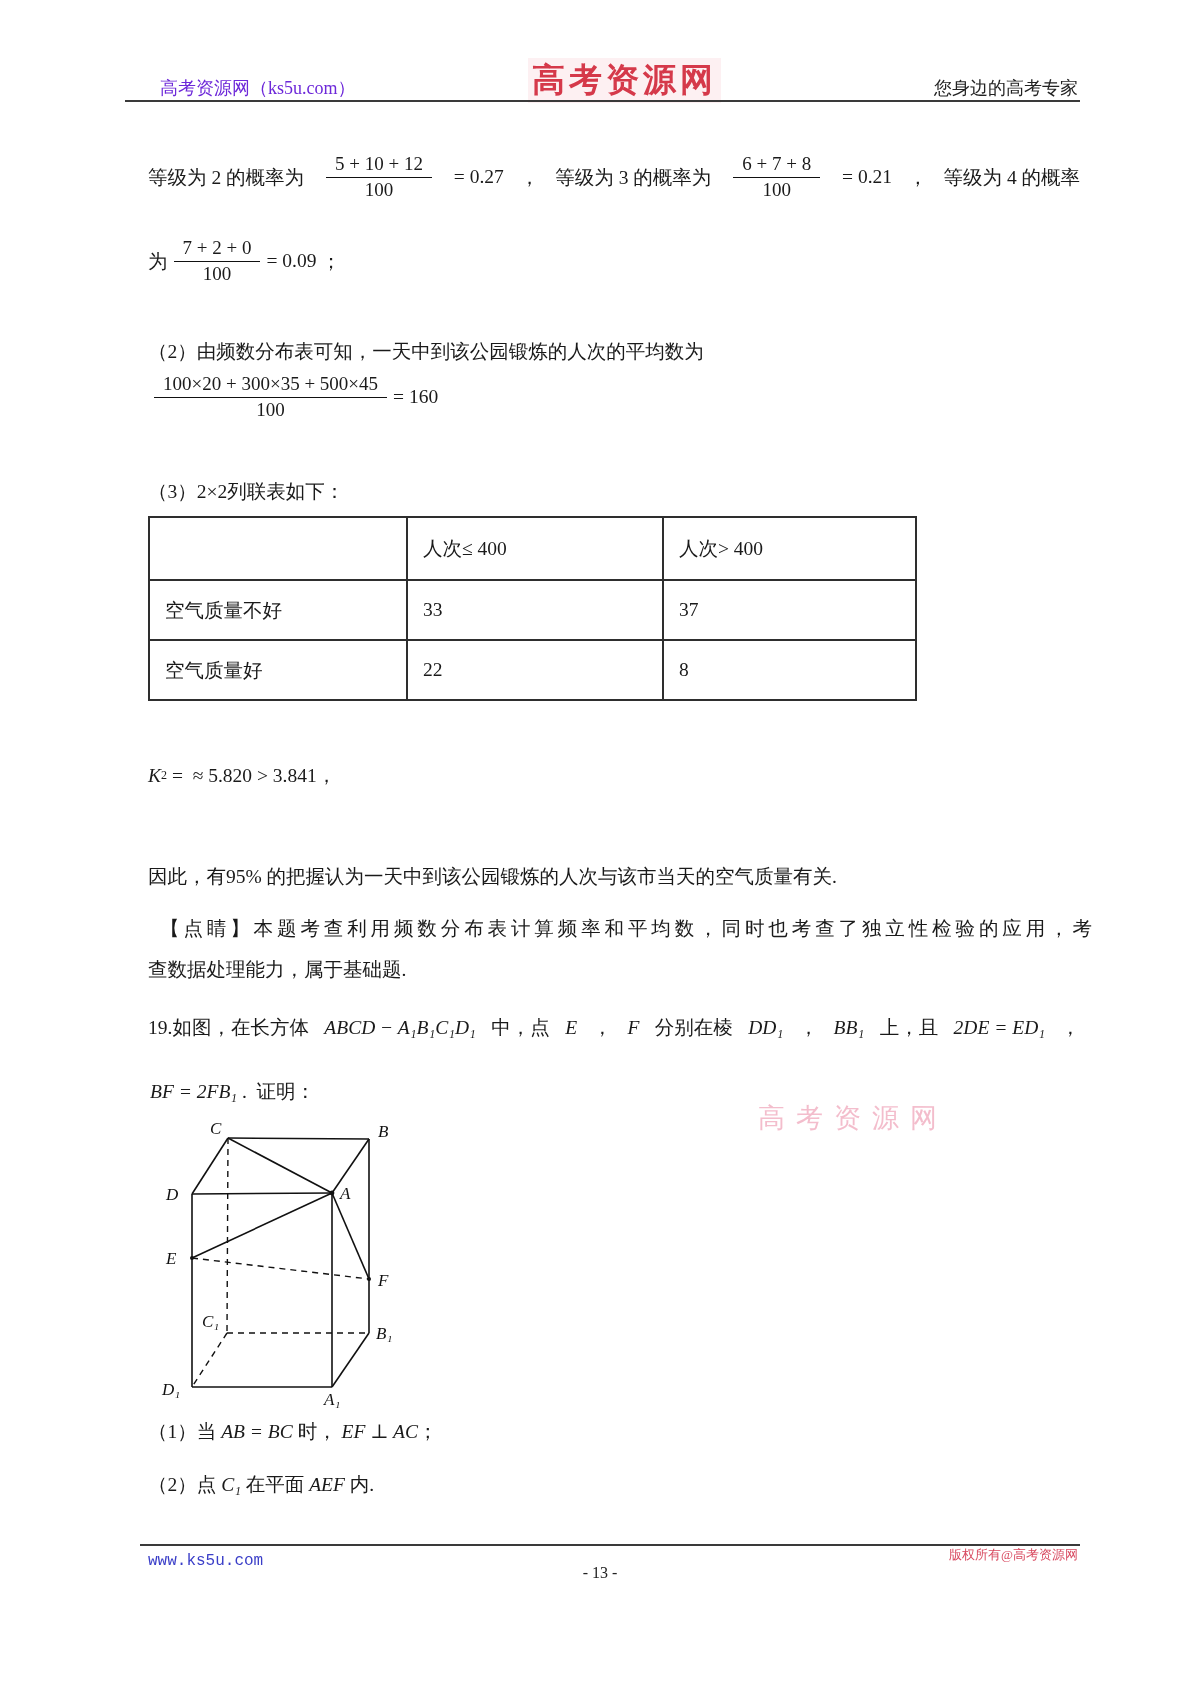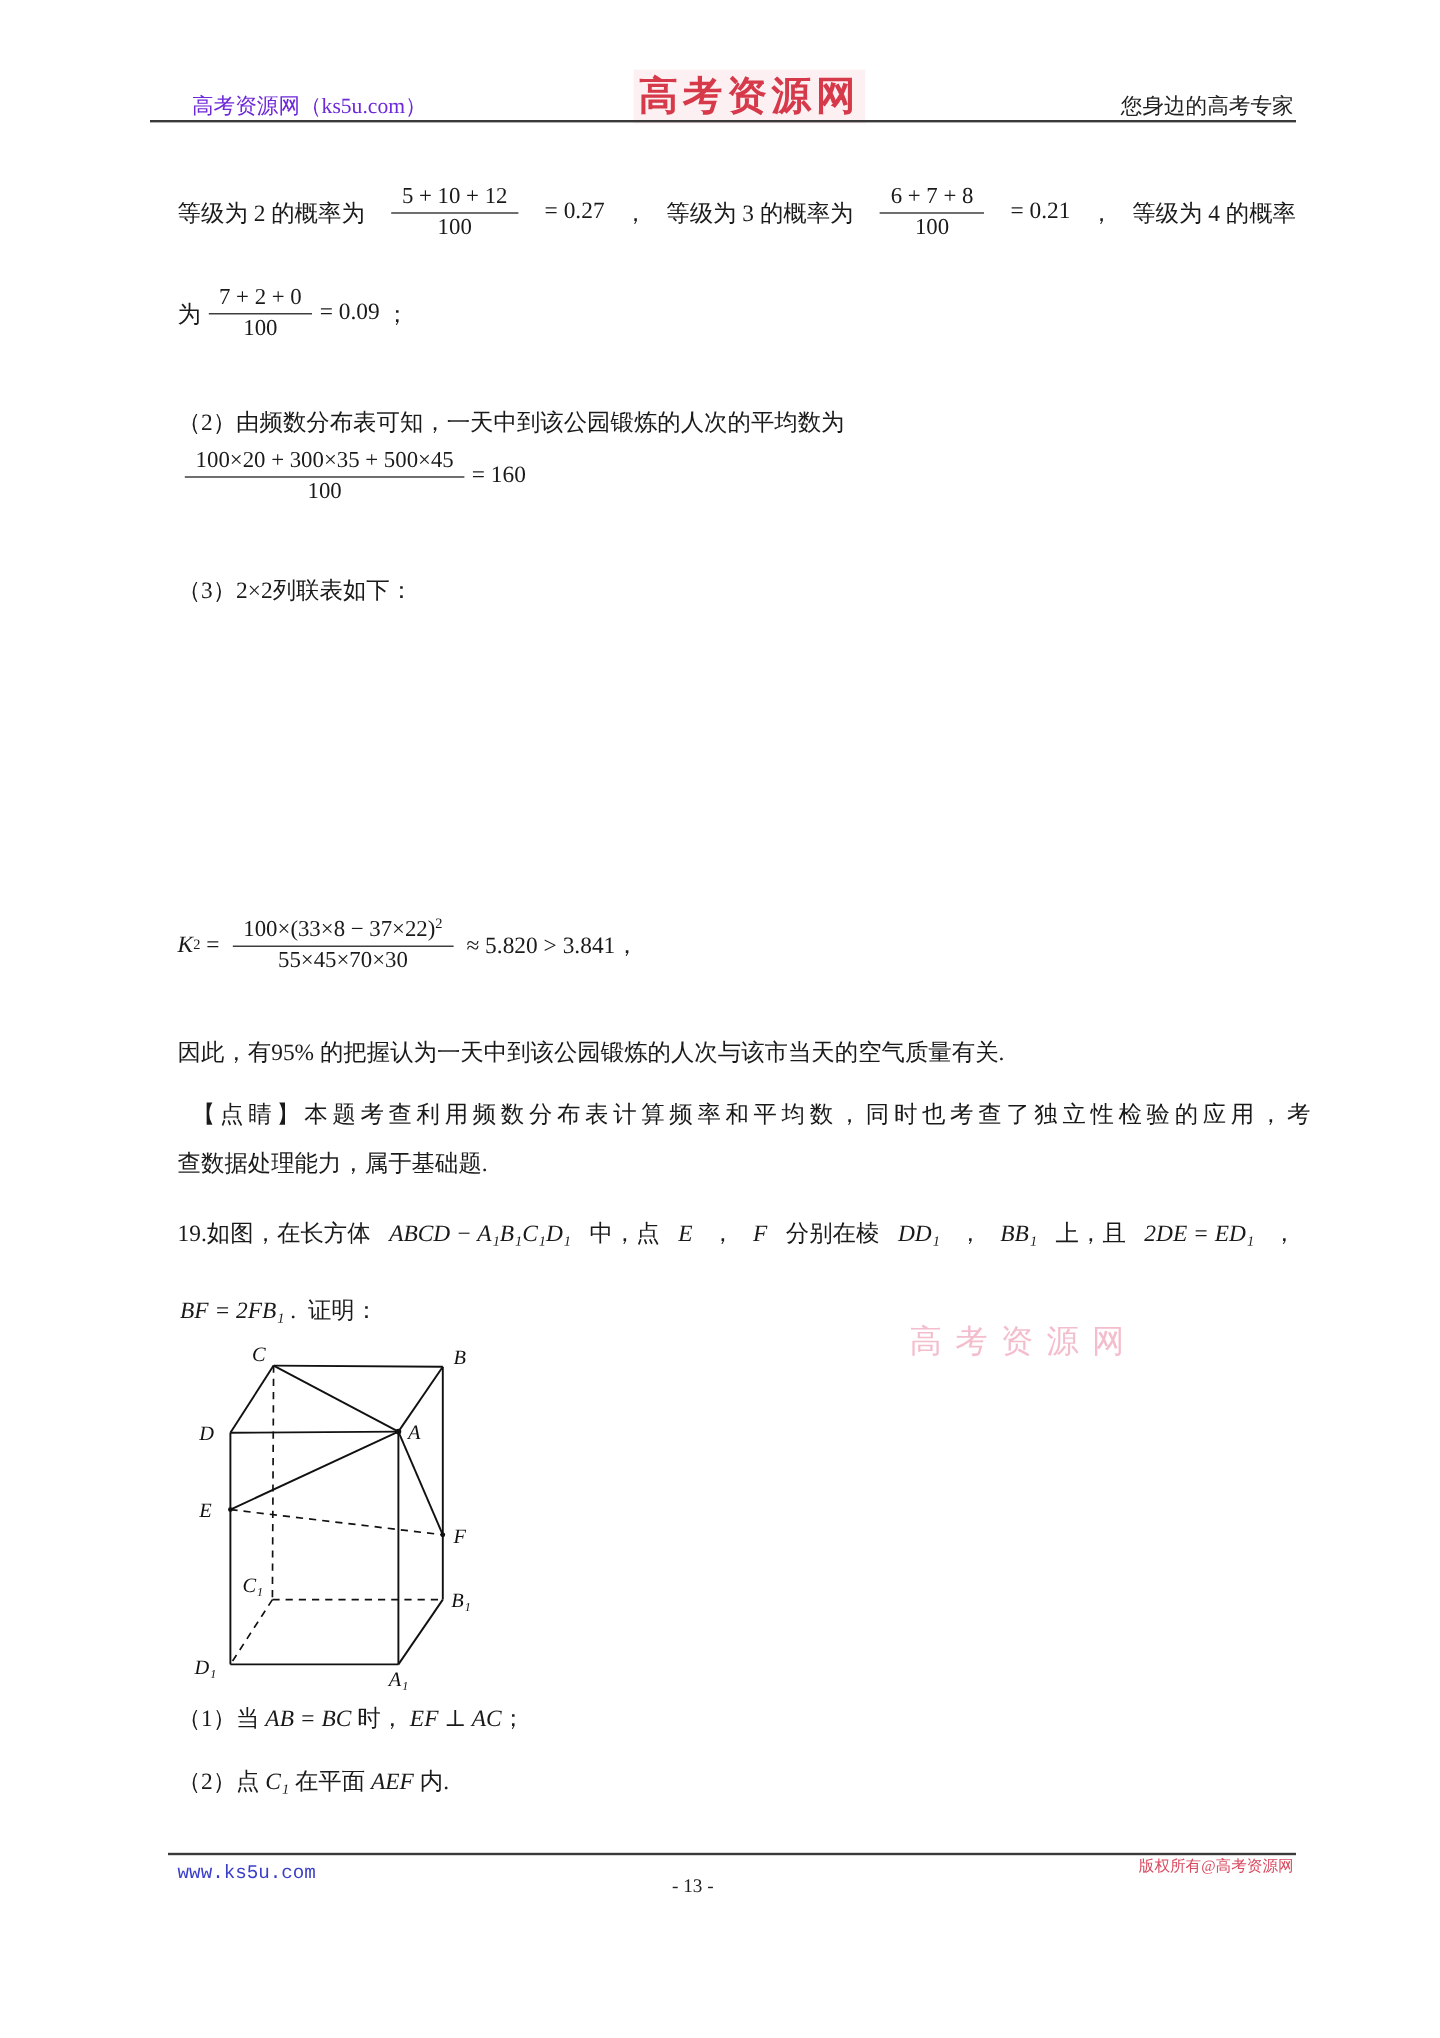--- a/index.html
+++ b/index.html
@@ -51,21 +51,21 @@
   
   .fig { position:absolute; left:150px; top:1120px; }
   .fig text { font-family:"Liberation Serif","DejaVu Serif",serif; font-style:italic;
               font-size:17px; fill:#111; }
 
   
   .ftr-rule   { position:absolute; left:140px; top:1544px; width:940px; border-bottom:2px solid #3a3a3a; }
   .ftr-left   { position:absolute; left:148px; top:1552px; font-size:16px;
                 color: var(--footer_blue,#3a3ec8); text-decoration:none;
                 font-family:"Liberation Mono","DejaVu Sans Mono",monospace; }
-  .ftr-center { position:absolute; left:560px; top:1564px; width:80px; 
+  .ftr-center { position:absolute; left:560px; top:1564px; width:80px; text-align:center;
                 font-size:16px; color:#222; }
   .ftr-right  { position:absolute; right:122px; top:1546px; font-size:13px;
                 color: var(--footer_red,#d84a60); }
 </style>
 </head>
 <body>
 
 <div class="page">
 
   <div class="hdr-left">高考资源网（ks5u.com）</div>
@@ -106,27 +106,42 @@
   <div class="line" style="top:372px;">
     <span class="frac">
       <span class="num">100×20 + 300×35 + 500×45</span>
       <span class="den">100</span>
     </span>
     <span>= 160</span>
   </div>
 
   <div class="textline" style="top:478px;">（3）2×2列联表如下：</div>
 
+  <table class="ctable">
+    <tbody>
+        <tr class="hrow">
+      <td class="c1"></td>
+      <td class="c2">人次≤ 400</td>
+      <td class="c3">人次&gt; 400</td>
+    </tr>
+    <tr class="drow">
+      <td class="c1">空气质量不好</td>
+      <td class="c2">33</td>
+      <td class="c3">37</td>
+    </tr>
+    <tr class="drow">
+      <td class="c1">空气质量好</td>
+      <td class="c2">22</td>
+      <td class="c3">8</td>
+    </tr>
+  </tbody>
+    </table>
 
   <div class="line" style="top:762px;">
     <span class="math">K</span><sup>2</sup><span> = </span>
-    <span class="frac">
-      <span class="num"><span>100×(33×8 − 37×22)</span><sup>2</sup></span>
-      <span class="den">55×45×70×30</span>
-    </span>
     <span> ≈ 5.820 &gt; 3.841，</span>
   </div>
 
   <div class="textline" style="top:863px;">因此，有95% 的把握认为一天中到该公园锻炼的人次与该市当天的空气质量有关.</div>
   <div class="textline fulljust" style="top:915px;">【点睛】本题考查利用频数分布表计算频率和平均数，同时也考查了独立性检验的应用，考</div>
   <div class="textline" style="top:956px;">查数据处理能力，属于基础题.</div>
 
   <div class="line base just" style="top:1014px;">
     <span>19.如图，在长方体</span>
     <span class="math">ABCD − A₁B₁C₁D₁</span>

